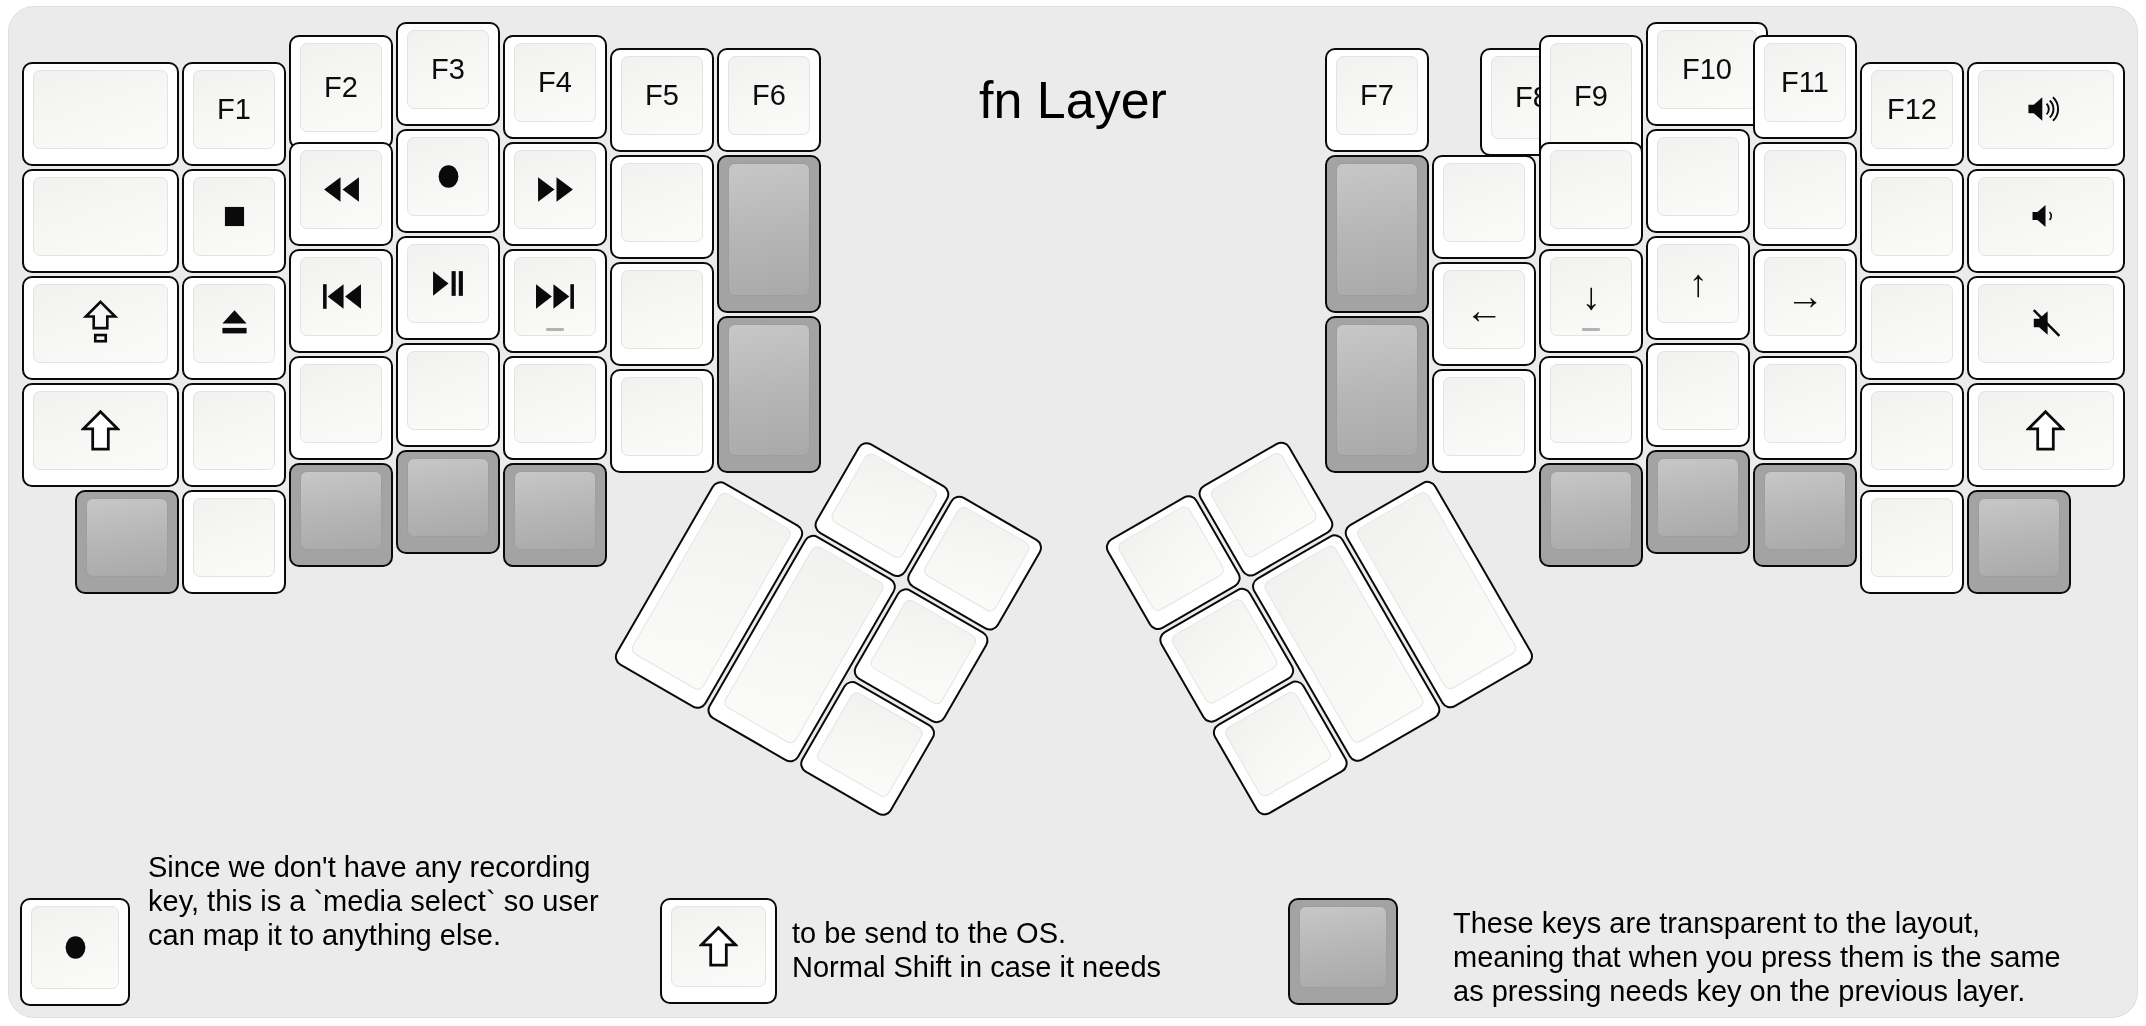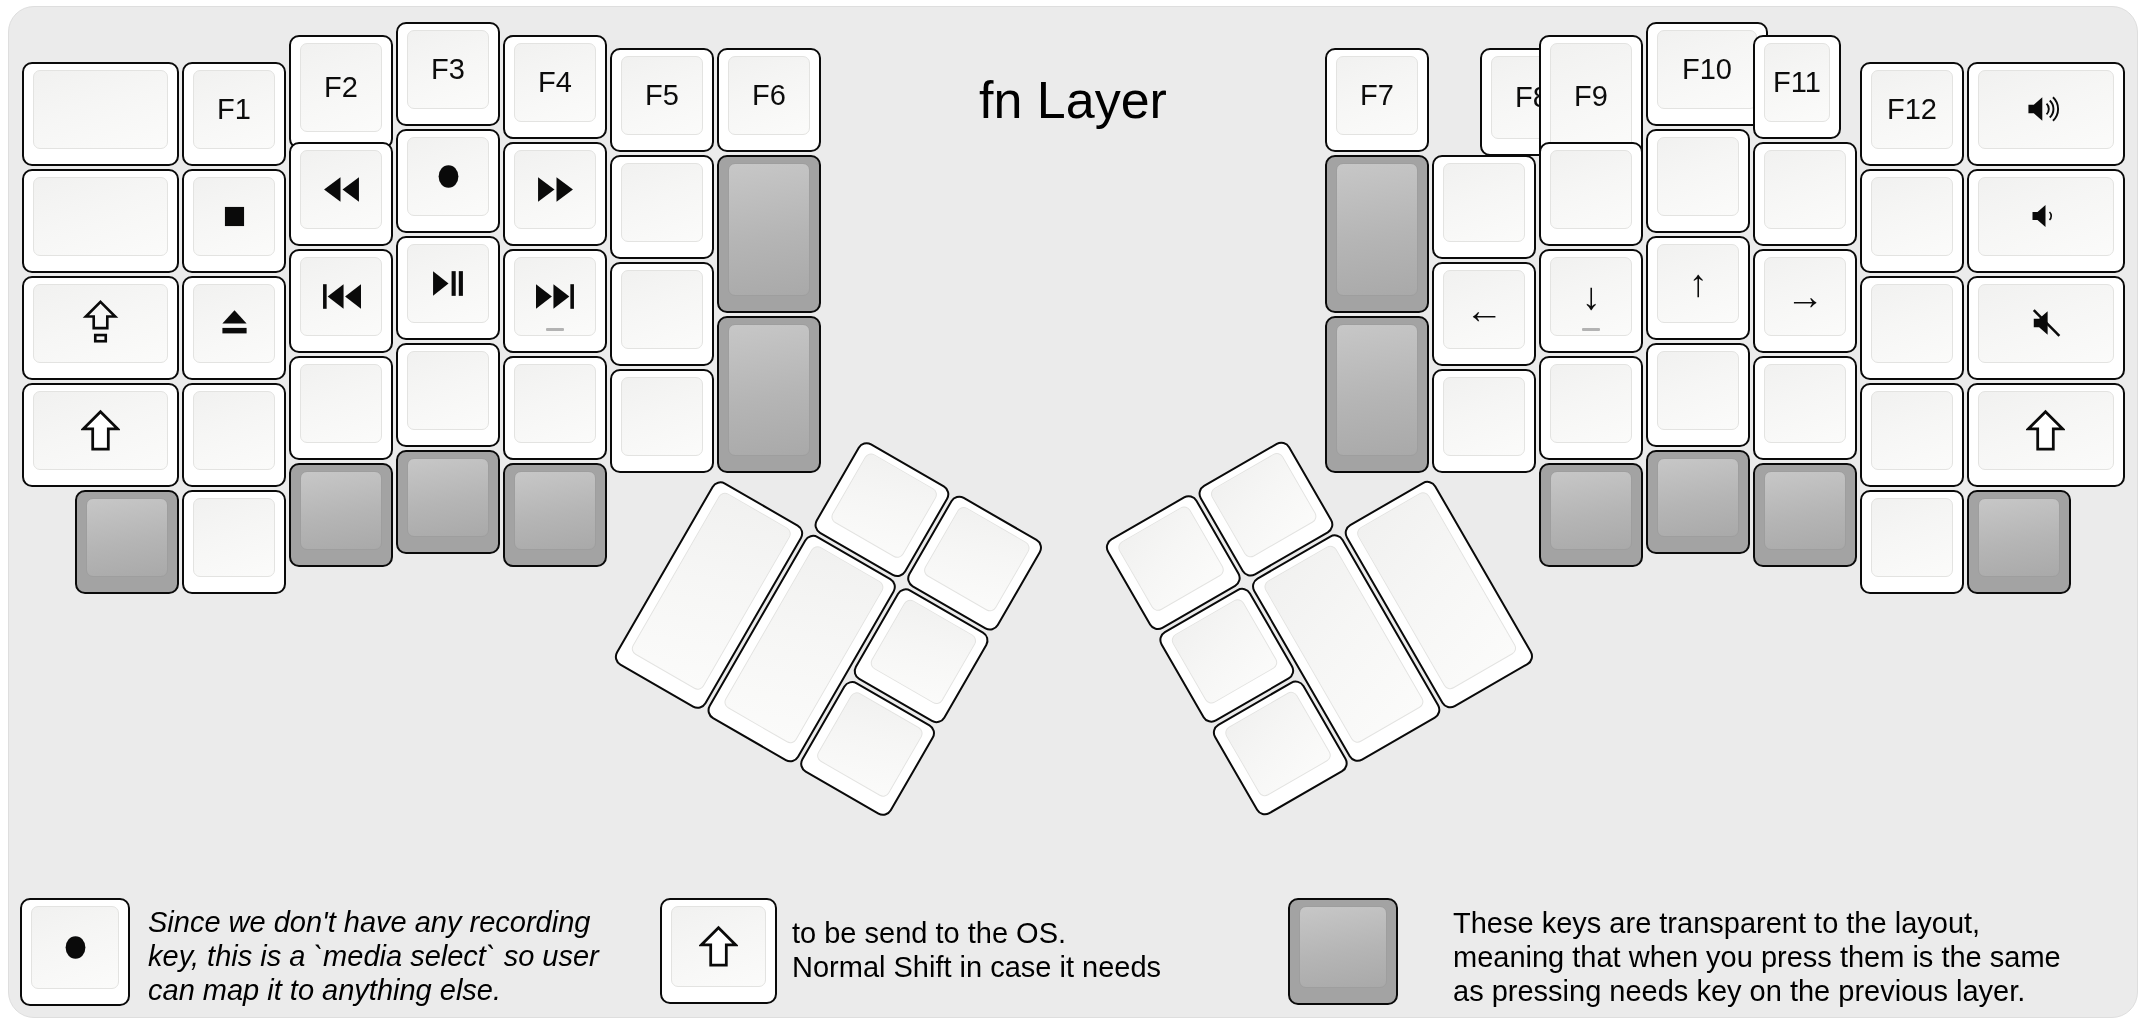--- a/index.html
+++ b/index.html
@@ -266,21 +266,21 @@
         <div class="keytop"></div>
       </div>
       <div class="key white" style="left: 1646px; top: 235.5px; width: 104px; height: 104px;">
         <div class="keytop">
           <span class="label arrow">↑</span>
         </div>
       </div>
       <div class="key white" style="left: 1646px; top: 342.5px; width: 104px; height: 104px;">
         <div class="keytop"></div>
       </div>
-      <div class="key white" style="left: 1753px; top: 34.875px; width: 88px; height: 104px;">
+      <div class="key white" style="left: 1753px; top: 34.875px; width: 104px; height: 104px;">
         <div class="keytop">
           <span class="label">F11</span>
         </div>
       </div>
       <div class="key white" style="left: 1753px; top: 141.875px; width: 104px; height: 104px;">
         <div class="keytop"></div>
       </div>
       <div class="key white" style="left: 1753px; top: 248.875px; width: 104px; height: 104px;">
         <div class="keytop">
           <span class="label arrow">→</span>
@@ -403,21 +403,21 @@
   <div id="legend">
       <div class="key white" style="left: 20px; top: 898px; width: 110px; height: 108px;">
         <div class="keytop">
           <span class="icon">
             <svg width="31" height="33" viewBox="0 0 24 26">
               <ellipse cx="12" cy="13" rx="7.8" ry="8.8" fill="#0a0a0a"></ellipse>
             </svg>
           </span>
         </div>
       </div>
-      <div class="legend-text" style="left: 148px; top: 905px; font-style: italic;">
+      <div class="legend-text" style="left: 148px; top: 850px;">
         <div>Since we don't have any recording</div>
         <div>key, this is a `media select` so user</div>
         <div>can map it to anything else.</div>
       </div>
       <div class="key white" style="left: 660px; top: 898px; width: 117px; height: 106px;">
         <div class="keytop">
           <span class="icon">
             <svg width="39" height="43" viewBox="0 0 24 26">
               <polygon points="12,1.5 22.5,12 16.8,12 16.8,24.5 7.2,24.5 7.2,12 1.5,12" fill="#ffffff" stroke="#0a0a0a" stroke-width="1.7"></polygon>
             </svg>

